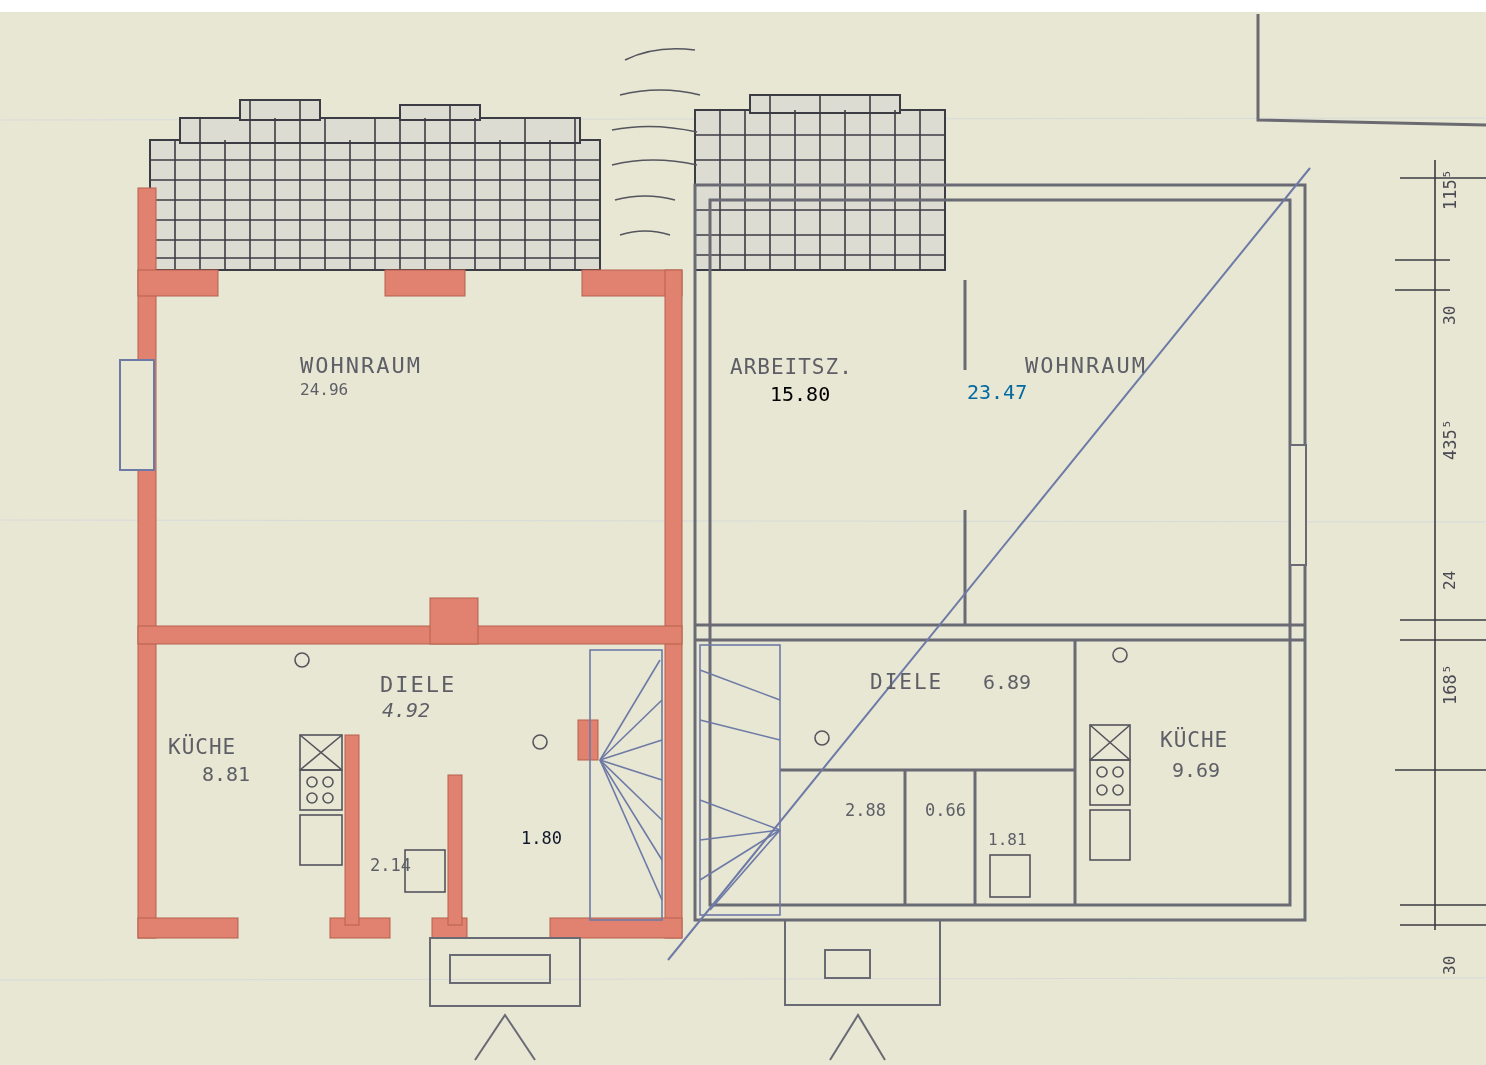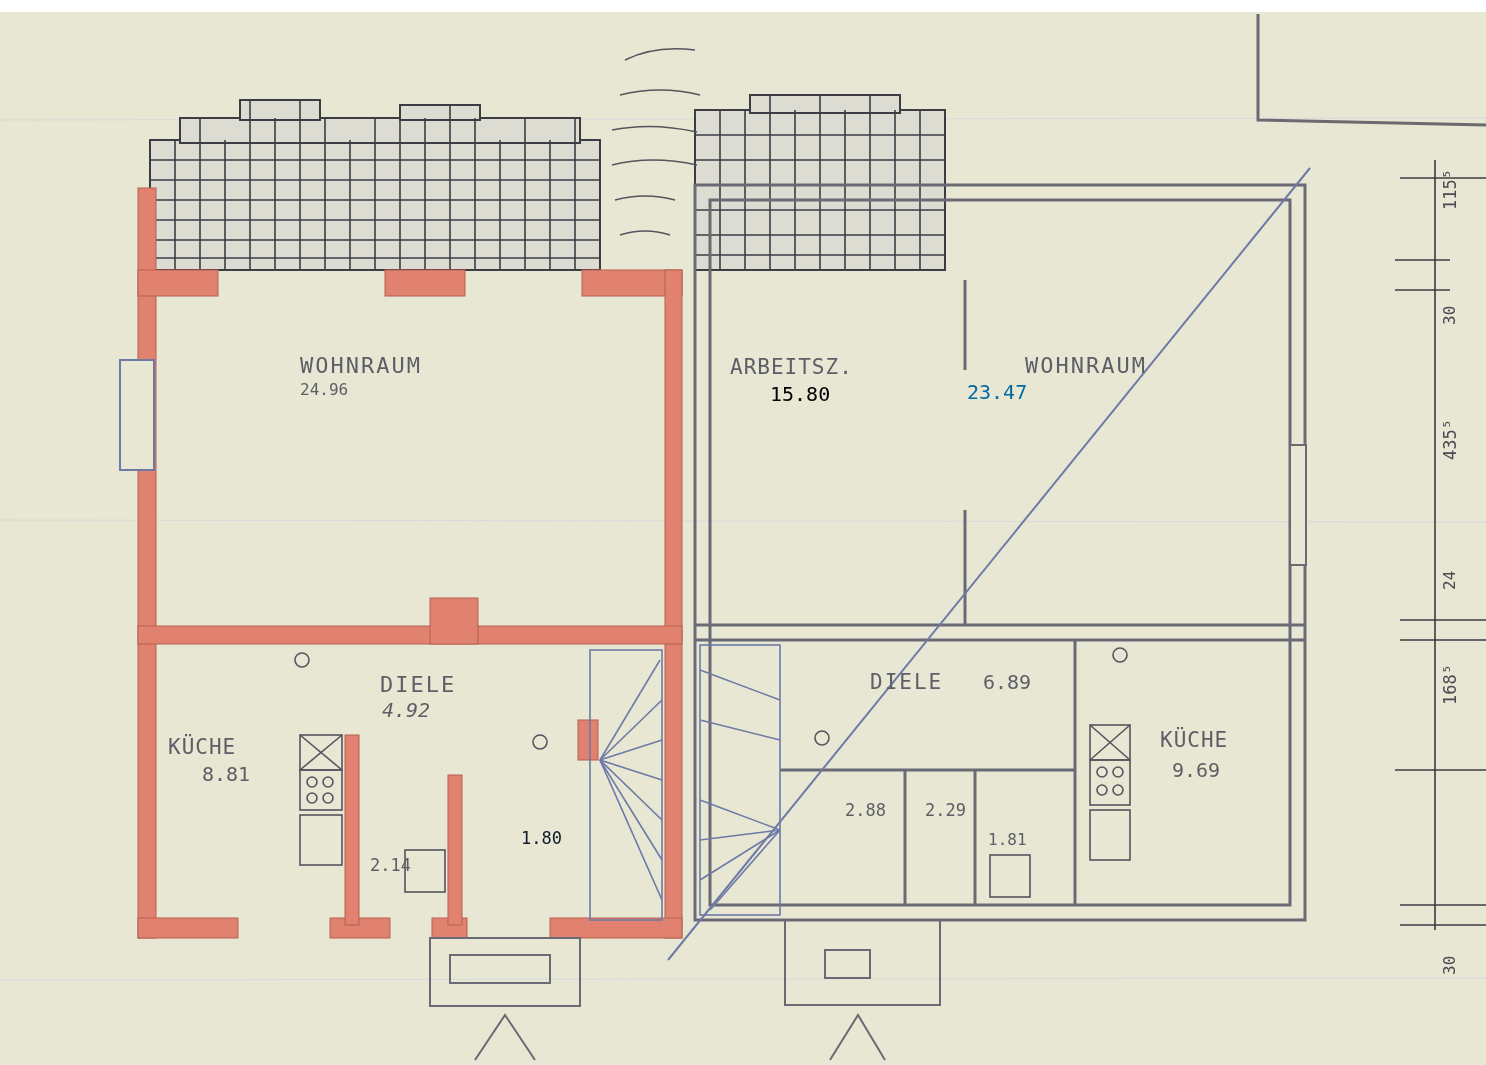--- a/index.html
+++ b/index.html
@@ -219,21 +219,21 @@
   <div style="position:absolute;left:1025px;top:353px;font-size:22px;color:#5e5e66;letter-spacing:2px;">WOHNRAUM</div>
   <div style="position:absolute;left:967px;top:380px;font-size:20px;color:#0369a1;">23.47</div>
 
   <div style="position:absolute;left:870px;top:670px;font-size:21px;color:#5e5e66;letter-spacing:2px;">DIELE</div>
   <div style="position:absolute;left:962px;top:670px;font-size:20px;color:#5e5e66;margin-left:21px;">6.89</div>
 
   <div style="position:absolute;left:1160px;top:728px;font-size:21px;color:#5e5e66;letter-spacing:1px;">KÜCHE</div>
   <div style="position:absolute;left:1172px;top:758px;font-size:20px;color:#5e5e66;">9.69</div>
 
   <div style="position:absolute;left:845px;top:800px;font-size:17px;color:#5e5e66;">2.88</div>
-  <div style="position:absolute;left:925px;top:800px;font-size:17px;color:#5e5e66;">2.29</div>
+  <div style="position:absolute;left:925px;top:800px;font-size:17px;color:#5e5e66;">0.66</div>
   <div style="position:absolute;left:988px;top:830px;font-size:16px;color:#5e5e66;text-align:center;">1.81</div>
 
   <div style="position:absolute;left:1440px;top:210px;font-size:17px;color:#4a4a52;transform:rotate(-90deg);transform-origin:left top;">115⁵</div>
   <div style="position:absolute;left:1440px;top:325px;font-size:16px;color:#4a4a52;transform:rotate(-90deg);transform-origin:left top;">30</div>
   <div style="position:absolute;left:1440px;top:460px;font-size:17px;color:#4a4a52;transform:rotate(-90deg);transform-origin:left top;">435⁵</div>
   <div style="position:absolute;left:1440px;top:590px;font-size:16px;color:#4a4a52;transform:rotate(-90deg);transform-origin:left top;">24</div>
   <div style="position:absolute;left:1440px;top:705px;font-size:17px;color:#4a4a52;transform:rotate(-90deg);transform-origin:left top;">168⁵</div>
   <div style="position:absolute;left:1440px;top:975px;font-size:16px;color:#4a4a52;transform:rotate(-90deg);transform-origin:left top;">30</div>
 </div>
 </div>

